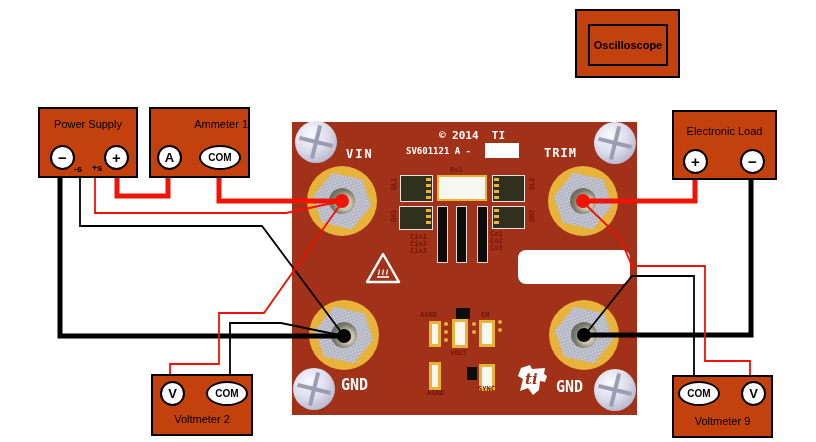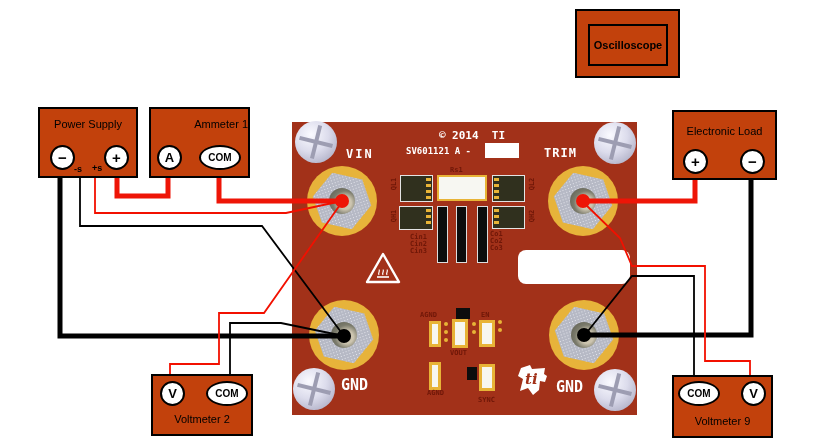--- a/index.html
+++ b/index.html
@@ -155,21 +155,21 @@
     <div class="pad" style="left:187px;top:198px;width:16px;height:27px;"></div>
     <div class="pad" style="left:137px;top:240px;width:12px;height:28px;"></div>
     <div class="pad" style="left:187px;top:242px;width:16px;height:27px;"></div>
     <div class="chip" style="left:164px;top:186px;width:14px;height:11px;"></div>
     <div class="chip" style="left:175px;top:245px;width:10px;height:13px;"></div>
 
     <div class="mlab" style="left:128px;top:190px;">AGND</div>
     <div class="mlab" style="left:189px;top:190px;">EN</div>
     <div class="mlab" style="left:158px;top:228px;">VOUT</div>
     <div class="mlab" style="left:135px;top:268px;">AGND</div>
-    <div class="mlab" style="left:186px;top:275px;">SYNC</div>
+    <div class="mlab" style="left:186px;top:264px;">SYNC</div>
 
     <div class="via" style="left:152px;top:200px;"></div>
     <div class="via" style="left:152px;top:208px;"></div>
     <div class="via" style="left:152px;top:216px;"></div>
     <div class="via" style="left:180px;top:200px;"></div>
     <div class="via" style="left:180px;top:208px;"></div>
     <div class="via" style="left:206px;top:198px;"></div>
     <div class="via" style="left:206px;top:206px;"></div>
 
     <div class="wlabel"></div>

